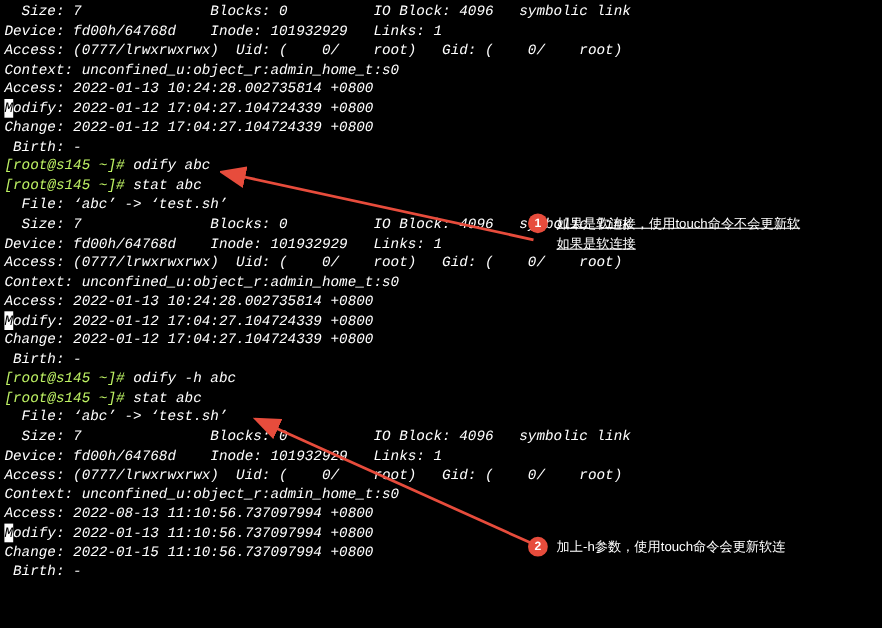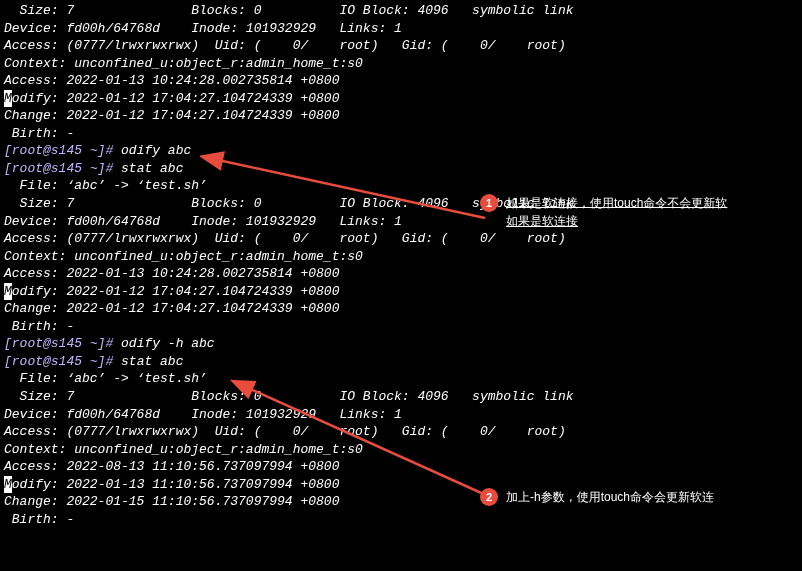--- a/index.html
+++ b/index.html
@@ -18,21 +18,21 @@
       padding: 2px 4px;
       position: relative;
       line-height: 1.35;
     }
     .line {
       white-space: pre;
       font-family: 'Courier New', monospace;
       font-style: italic;
     }
     .red {
-      color: #c4b5fd;
+      color: #bef264;
     }
     .highlight-m {
       background: #fff;
       color: #000;
       display: inline-block;
     }
     .annotation {
       position: absolute;
       color: #fff;
       font-family: Arial, sans-serif;

